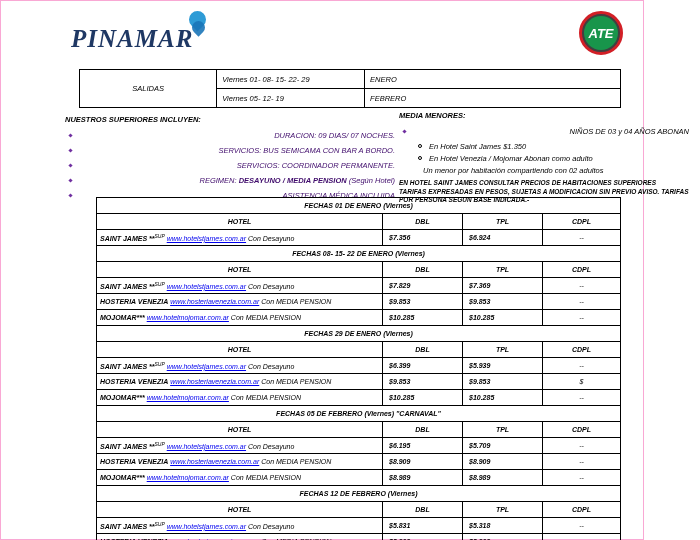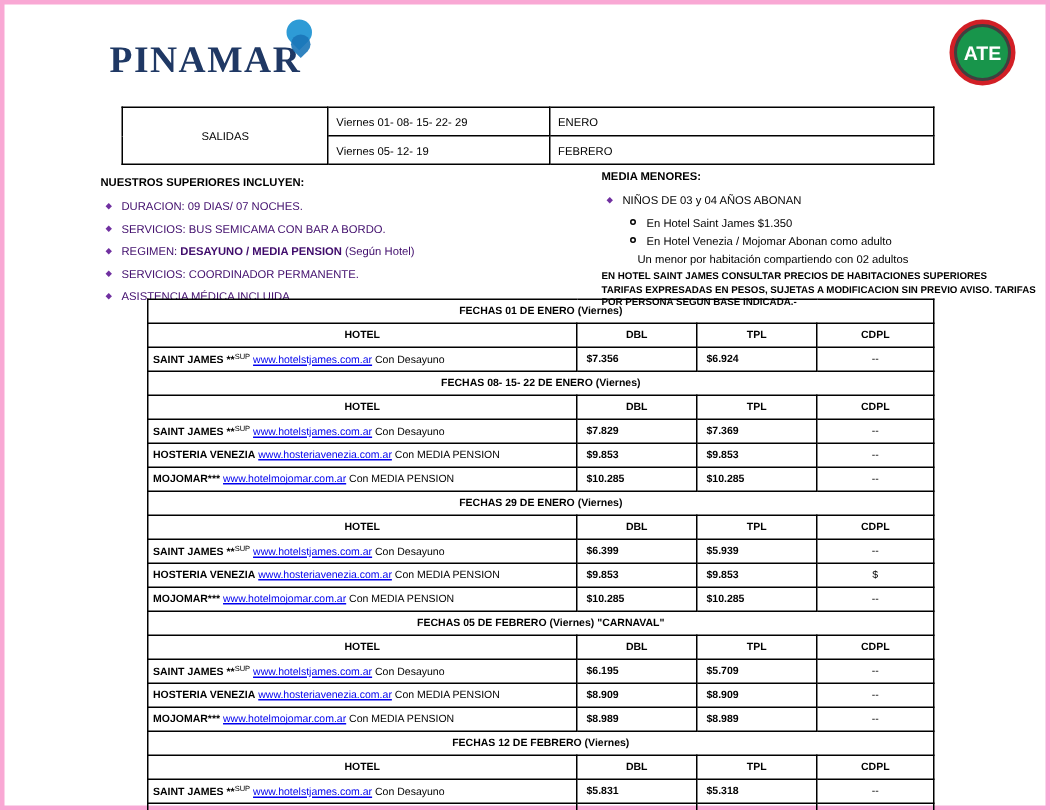--- a/index.html
+++ b/index.html
@@ -9,24 +9,25 @@
   body {
     width: 700px;
     height: 540px;
     background: #ffffff;
     font-family: "Liberation Sans", sans-serif;
     color: #000000;
     overflow: hidden;
   }
   .page {
     position: relative;
-    width: 700px;
+    width: 644px;
     height: 540px;
     box-sizing: border-box;
-    border: 3px solid #f9a8d4;
+    border: 1px solid #f9a8d4;
+    font-style: italic;
   }
 
   
   .header {
     position: relative;
     height: 66px;
   }
   .brand {
     position: absolute;
     left: 70px;
@@ -127,20 +128,21 @@
   }
   .sec-title {
     font-size: 7.5px;
     font-weight: bold;
     margin-bottom: 6px;
   }
   ul.bullets {
     list-style: none;
     margin: 0;
     padding: 0;
+    text-align: right;
   }
   ul.bullets li {
     position: relative;
     font-size: 7.5px;
     line-height: 12px;
     padding-left: 14px;
     margin-bottom: 3px;
   }
   ul.bullets li:before {
     content: "";
@@ -263,22 +265,22 @@
       <td class="c3">FEBRERO</td>
     </tr>
   </tbody>
     </table>
 
   <div class="info-left">
     <div class="sec-title">NUESTROS SUPERIORES INCLUYEN:</div>
     <ul class="bullets purple">
       <li>DURACION: 09 DIAS/ 07 NOCHES.</li>
       <li>SERVICIOS: BUS SEMICAMA CON BAR A BORDO.</li>
+      <li>SERVICIOS: COORDINADOR PERMANENTE.</li>
       <li><span>REGIMEN: </span><b>DESAYUNO / MEDIA PENSION</b><span> (Según Hotel)</span></li>
-      <li>SERVICIOS: COORDINADOR PERMANENTE.</li>
       <li>ASISTENCIA MÉDICA INCLUIDA</li>
     </ul>
   </div>
 
   <div class="info-right">
     <div class="sec-title">MEDIA MENORES:</div>
     <ul class="bullets">
       <li>NIÑOS DE 03 y 04 AÑOS ABONAN</li>
     </ul>
     <ul class="sub">

